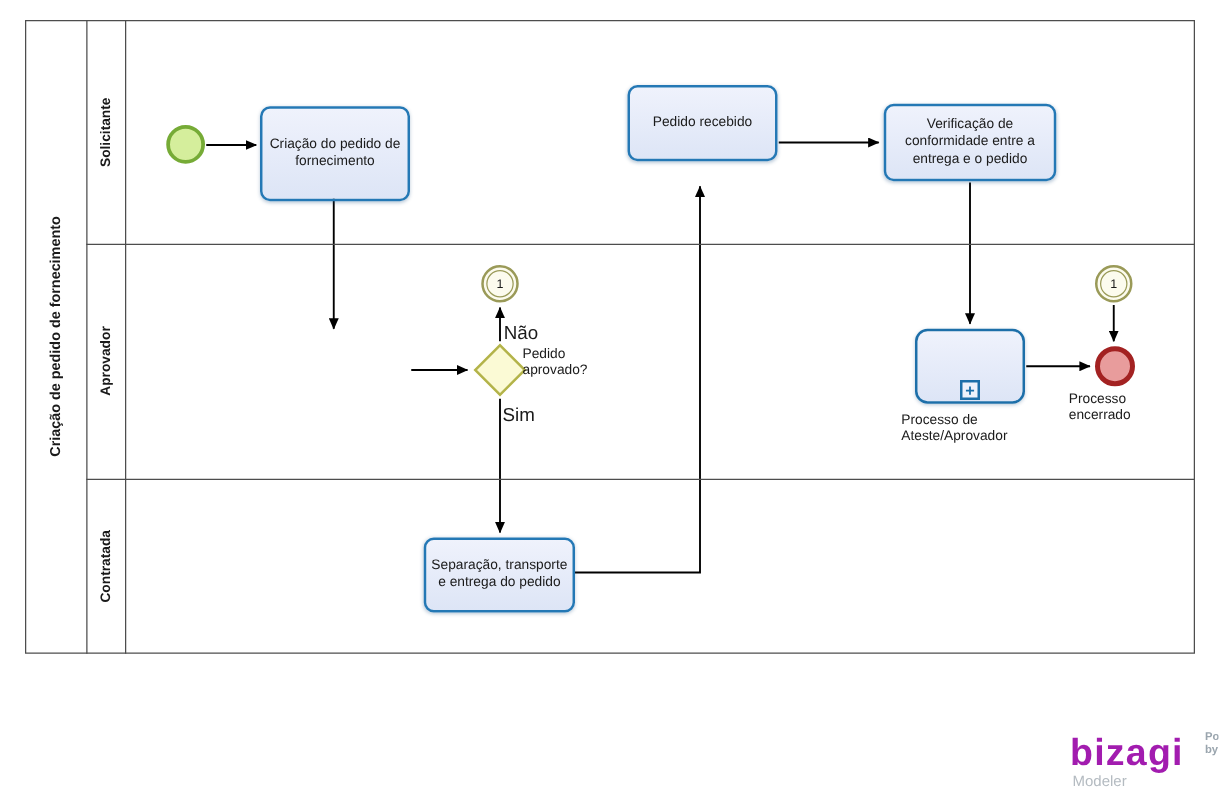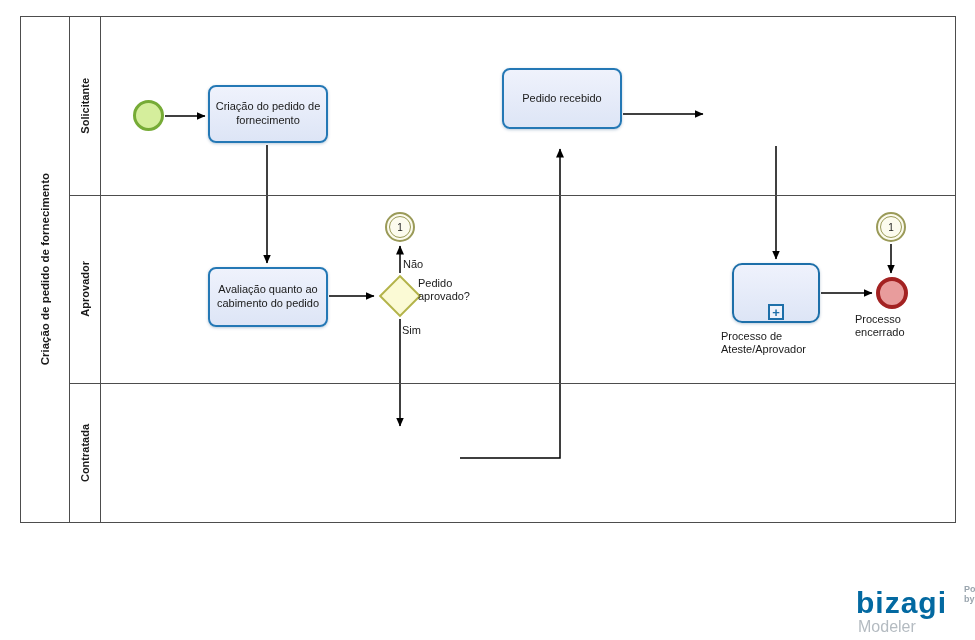--- a/index.html
+++ b/index.html
@@ -28,26 +28,26 @@
   .link-inner{width:22px;height:22px;border:1px solid #9a9a58;border-radius:50%;box-sizing:border-box;
               display:flex;align-items:center;justify-content:center;font-size:10px;}
   .gateway{left:385px;top:281px;width:30px;height:30px;border:2px solid #b3b34a;background:#fbfad5;
            transform:rotate(45deg);box-sizing:border-box;}
   .subprocess{left:732px;top:263px;width:88px;height:60px;border:2px solid #1d6fa9;border-radius:10px;
               box-sizing:border-box;background:linear-gradient(#eff2fc,#dde5f6);
               box-shadow:0 1px 3px rgba(30,80,130,.30);}
   .sub-marker{position:absolute;left:50%;bottom:1px;transform:translateX(-50%);width:16px;height:16px;
               border:2px solid #1d6fa9;box-sizing:border-box;background:#eef2fb;display:flex;align-items:center;
               justify-content:center;font-weight:900;font-size:13px;color:#1d6fa9;line-height:1;}
-  .flow-label{font-size:11px;white-space:pre;}
+  .flow-label{font-size:15px;white-space:pre;}
   .node-label{font-size:11px;line-height:1.18;}
   
   .powered{left:920px;top:584px;font-size:9px;font-weight:bold;color:#9aa5ae;margin-left:44px;}
-  .brand{left:856px;top:586px;font-size:30px;font-weight:bold;color:#0369a1;letter-spacing:1px;}
-  .product{left:858px;top:618px;font-size:16px;color:#b4bbc1;}
+  .brand{left:856px;top:586px;font-size:30px;font-weight:bold;color:#a21caf;letter-spacing:1px;}
+  .product{left:858px;top:618px;font-size:12px;color:#b4bbc1;}
   svg.flows{position:absolute;left:0;top:0;}
 </style>
 </head>
 <body>
 
 <div class="canvas">
 
   <svg class="flows" width="975" height="640">
     <defs>
       <marker id="arrow" markerWidth="10" markerHeight="8" refX="8.5" refY="4" orient="auto" markerUnits="userSpaceOnUse">
@@ -81,48 +81,51 @@
     <span class="vtext">Solicitante</span>
   </div>
   <div class="abs lane-cell" style="top:195px;height:188px;">
     <span class="vtext">Aprovador</span>
   </div>
   <div class="abs lane-cell" style="top:383px;height:140px;">
     <span class="vtext">Contratada</span>
   </div>
 
   <div class="abs event start-event"></div>
-  <div class="abs task" style="left:208px;top:85px;width:120px;height:58px;">
+  <div class="abs task" style="left:208px;top:85px;width:120px;height:76px;">
     <span>Criação do pedido de fornecimento</span>
   </div>
   <div class="abs task" style="left:502px;top:68px;width:120px;height:61px;">
     <span>Pedido recebido</span>
   </div>
+  <div class="abs task" style="left:707px;top:83px;width:138px;height:62px;">
+    <span>Verificação de conformidade entre a entrega e o pedido</span>
+  </div>
 
-  <div class="abs task" style="left:208px;top:267px;width:120px;height:60px;">
-    <span>Avaliação quanto ao cabimento do pedido</span>
-  </div>
   <div class="abs gateway"></div>
   <div class="abs flow-label" style="left:403px;top:258px;">Não</div>
   <div class="abs node-label" style="left:418px;top:277px;width:64px;">Pedido aprovado?</div>
   <div class="abs flow-label" style="left:402px;top:312px;margin-top:12px;">Sim</div>
 
   <div class="abs event link-event" style="left:385px;top:212px;">
     <div class="link-inner">1</div>
   </div>
   <div class="abs event link-event" style="left:876px;top:212px;">
     <div class="link-inner">1</div>
   </div>
 
   <div class="abs subprocess">
     <div class="sub-marker">+</div>
   </div>
   <div class="abs node-label" style="left:721px;top:330px;width:110px;">Processo de Ateste/Aprovador</div>
 
   <div class="abs event end-event"></div>
   <div class="abs node-label" style="left:855px;top:313px;width:74px;">Processo encerrado</div>
 
+  <div class="abs task" style="left:339px;top:430px;width:121px;height:60px;">
+    <span>Separação, transporte e entrega do pedido</span>
+  </div>
 
   <div class="abs powered">Powered by</div>
   <div class="abs brand">bizagi</div>
   <div class="abs product">Modeler</div>
 
 </div>
 
 </body></html>

